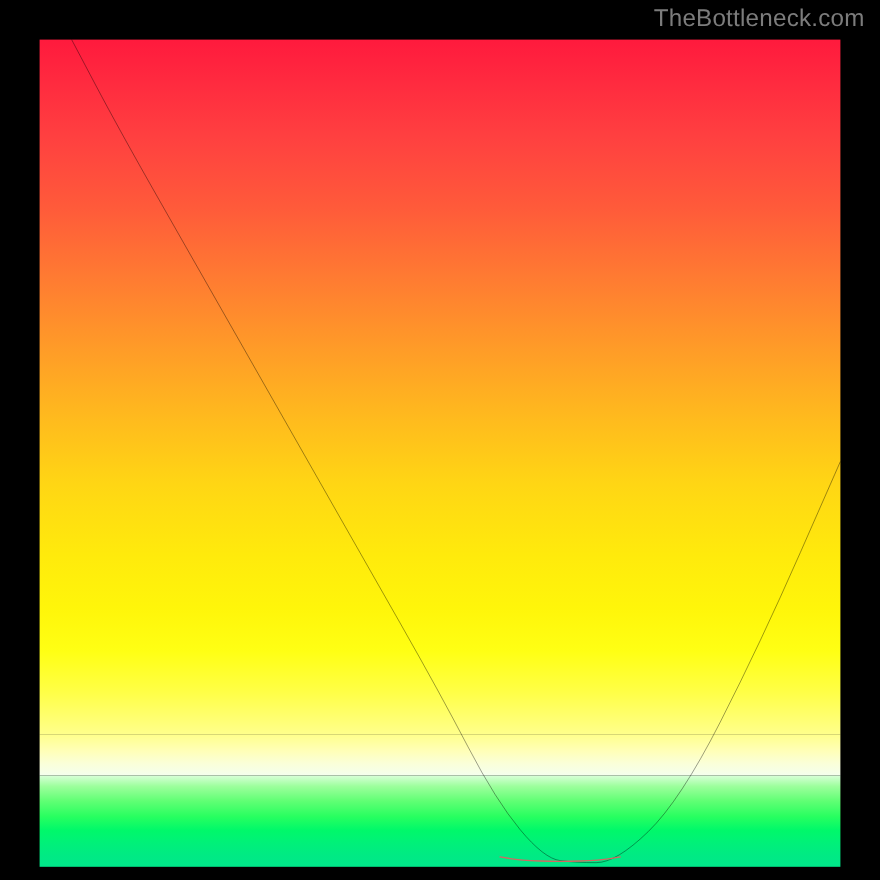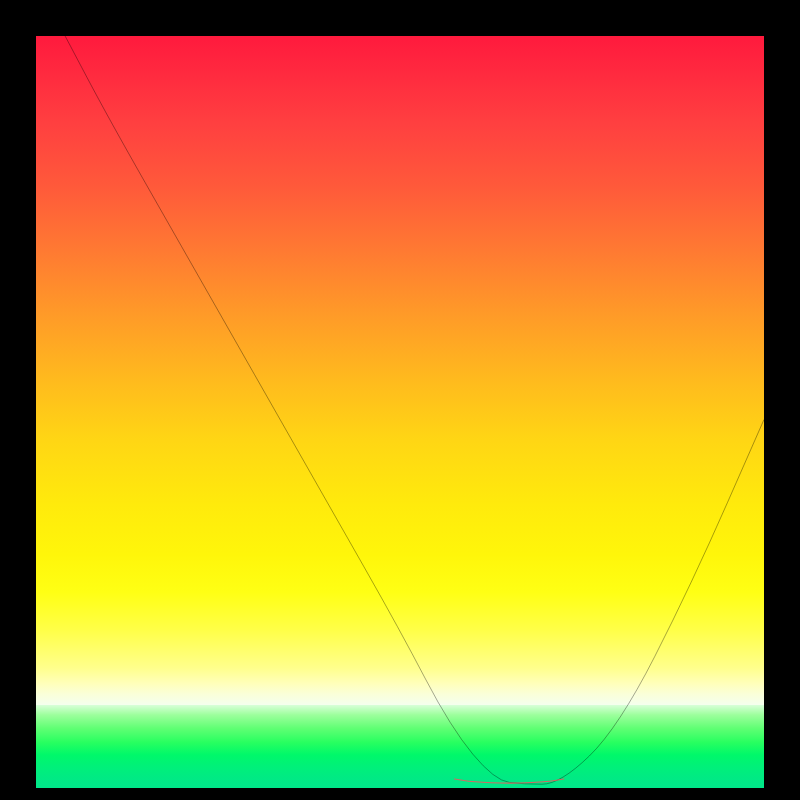--- a/index.html
+++ b/index.html
@@ -103,20 +103,21 @@
     width: 100%;
     height: 100%;
     overflow: visible;
   }
 </style>
 </head>
 <body>
 
 <div class="wrap">
 
+  <div class="attrib">TheBottleneck.com</div>
 
   <div class="plot-outer">
     <div class="plot-inner">
       <div class="grad-top"></div>
       <div class="grad-mid"></div>
       <div class="grad-green"></div>
 
       <svg class="curve" viewBox="0 0 100 100" preserveAspectRatio="none">
         <path fill="none" stroke="#000" stroke-width="0.35" vector-effect="non-scaling-stroke" d="M4.00 0.00 Q 4.00 0.00 7.00 5.50 Q 10.00 11.00 15.00 19.50 Q 20.00 28.00 25.00 36.50 Q 30.00 45.00 35.00 53.50 Q 40.00 62.00 45.00 70.50 Q 50.00 79.00 53.50 85.50 Q 57.00 92.00 60.00 95.50 Q 63.00 99.00 65.00 99.25 Q 67.00 99.50 69.50 99.50 Q 72.00 99.50 76.00 95.75 Q 80.00 92.00 85.00 82.50 Q 90.00 73.00 95.00 62.00 T 100.00 51.00"></path>
         <path fill="none" stroke="#d16a62" stroke-width="1.2" stroke-linecap="round" vector-effect="non-scaling-stroke" d="M57.50 98.80 Q 57.50 98.80 58.75 99.00 Q 60.00 99.20 62.50 99.30 Q 65.00 99.40 67.50 99.30 Q 70.00 99.20 71.25 99.00 T 72.50 98.80"></path>

